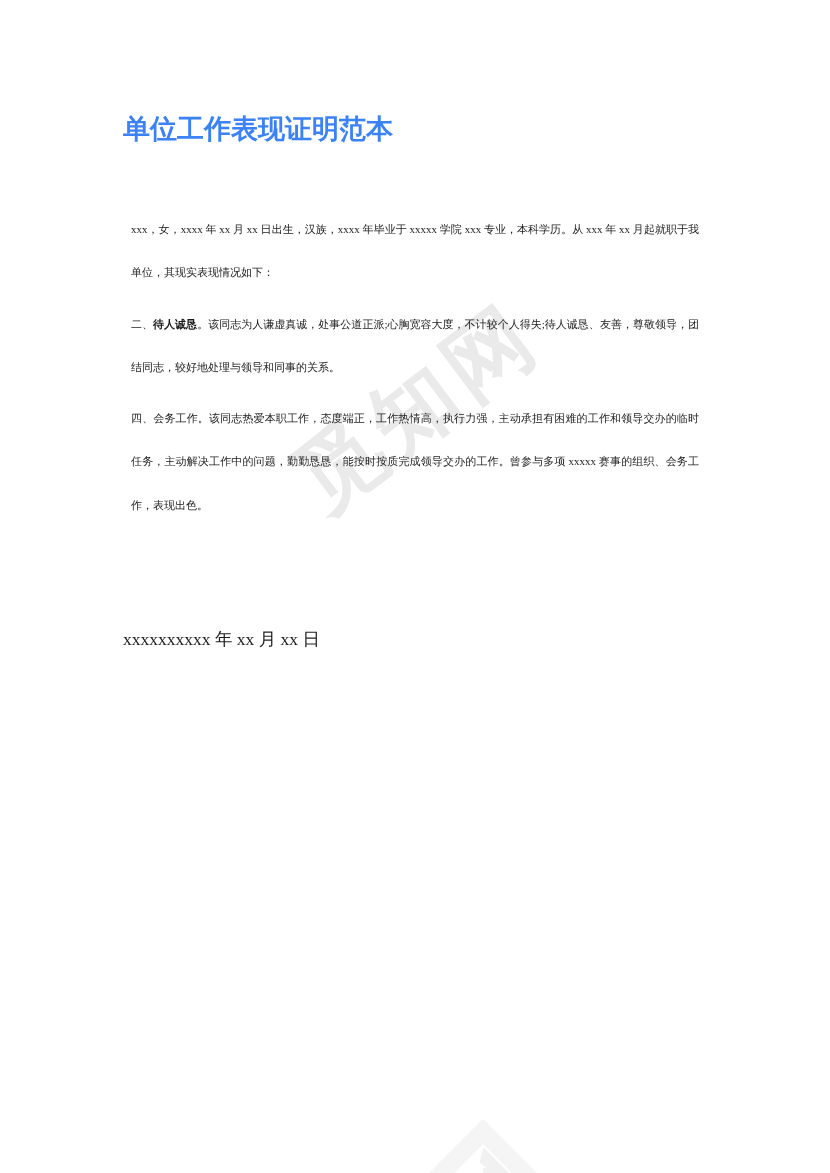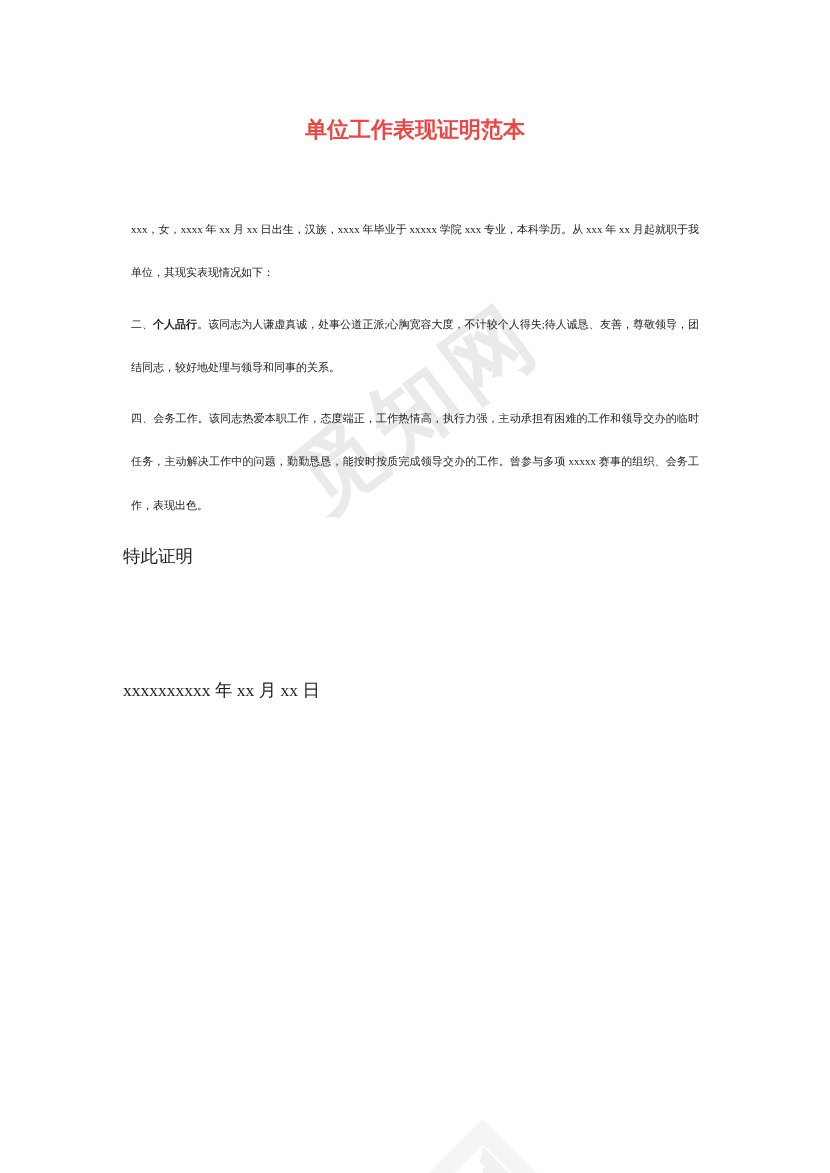--- a/index.html
+++ b/index.html
@@ -56,25 +56,25 @@
   
   .content {
     position: absolute;
     left: 123px;
     top: 0;
     width: 584px;
     z-index: 1;
   }
   .doc-title {
     margin: 107px 0 56px 0;
-    font-size: 22px;
+    font-size: 27px;
     line-height: 45px;
     font-weight: 700;
-    text-align: center;
-    color: #ef4444;
+    text-align: left;
+    color: #3b82f6;
   }
   p.body-par {
     margin: 8px;
     font-size: 11px;
     line-height: 43.3px;
     text-align: justify;
   }
   p.body-par .lead-bold {
     font-weight: 700;
   }
@@ -104,26 +104,25 @@
   <div class="content">
 
     <h1 class="doc-title">单位工作表现证明范本</h1>
 
     <p class="body-par">
       <span></span><span class="lead-bold"></span><span>xxx，女，xxxx 年 xx 月 xx 日出生，汉族，xxxx 年毕业于 xxxxx 学院 xxx 专业，本科学历。从 xxx 年 xx 月起就职于我单位，其现实表现情况如下：</span>
     </p>
 
 
     <p class="body-par">
-      <span>二、</span><span class="lead-bold">个人品行</span><span>。该同志为人谦虚真诚，处事公道正派;心胸宽容大度，不计较个人得失;待人诚恳、友善，尊敬领导，团结同志，较好地处理与领导和同事的关系。</span>
+      <span>二、</span><span class="lead-bold">待人诚恳</span><span>。该同志为人谦虚真诚，处事公道正派;心胸宽容大度，不计较个人得失;待人诚恳、友善，尊敬领导，团结同志，较好地处理与领导和同事的关系。</span>
     </p>
 
 
     <p class="body-par">
       <span>四、会务工作。</span><span class="lead-bold"></span><span>该同志热爱本职工作，态度端正，工作热情高，执行力强，主动承担有困难的工作和领导交办的临时任务，主动解决工作中的问题，勤勤恳恳，能按时按质完成领导交办的工作。曾参与多项 xxxxx 赛事的组织、会务工作，表现出色。</span>
     </p>
 
-    <p class="closing-par">特此证明</p>
 
     <p class="date-par">xxxxxxxxxx 年 xx 月 xx 日</p>
 
   </div>
 </div>
 
 </body></html>

